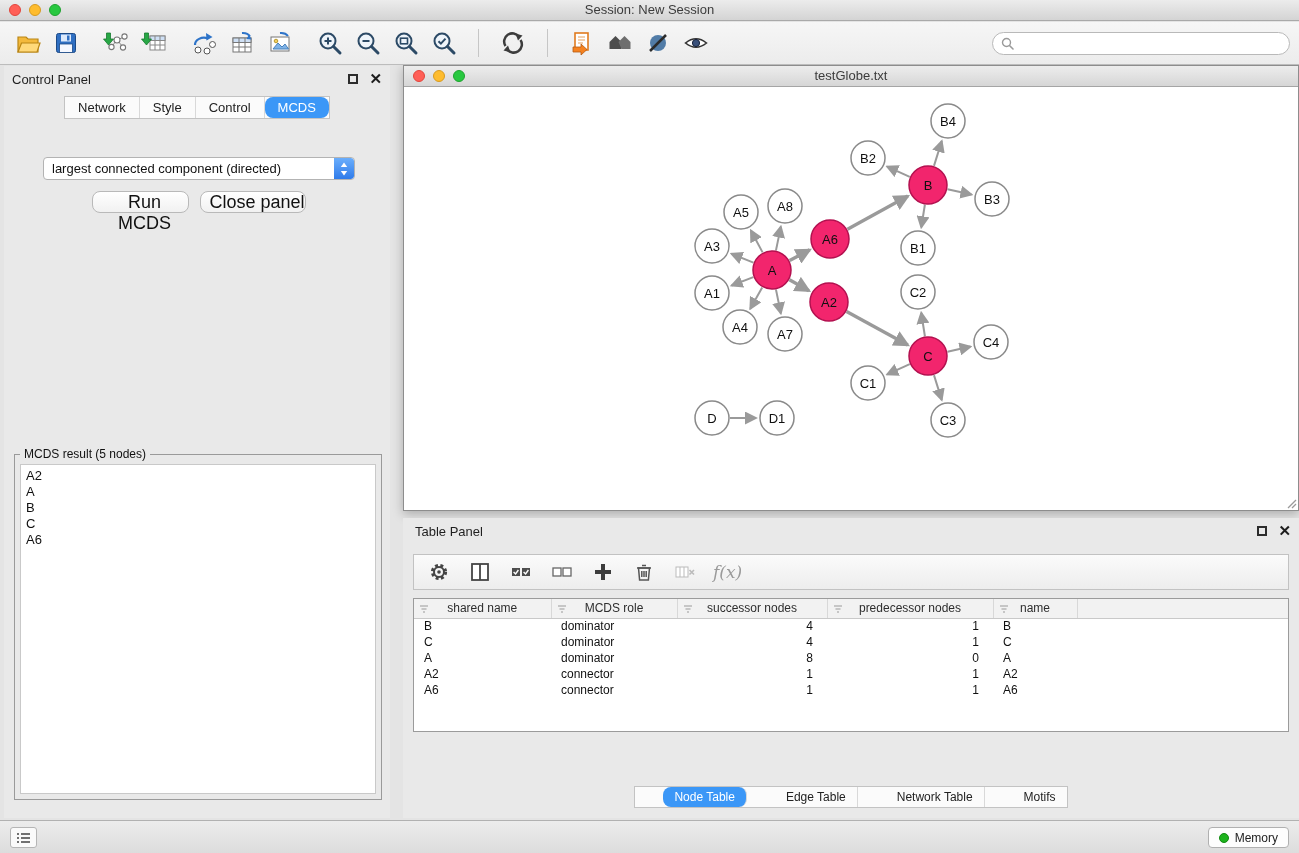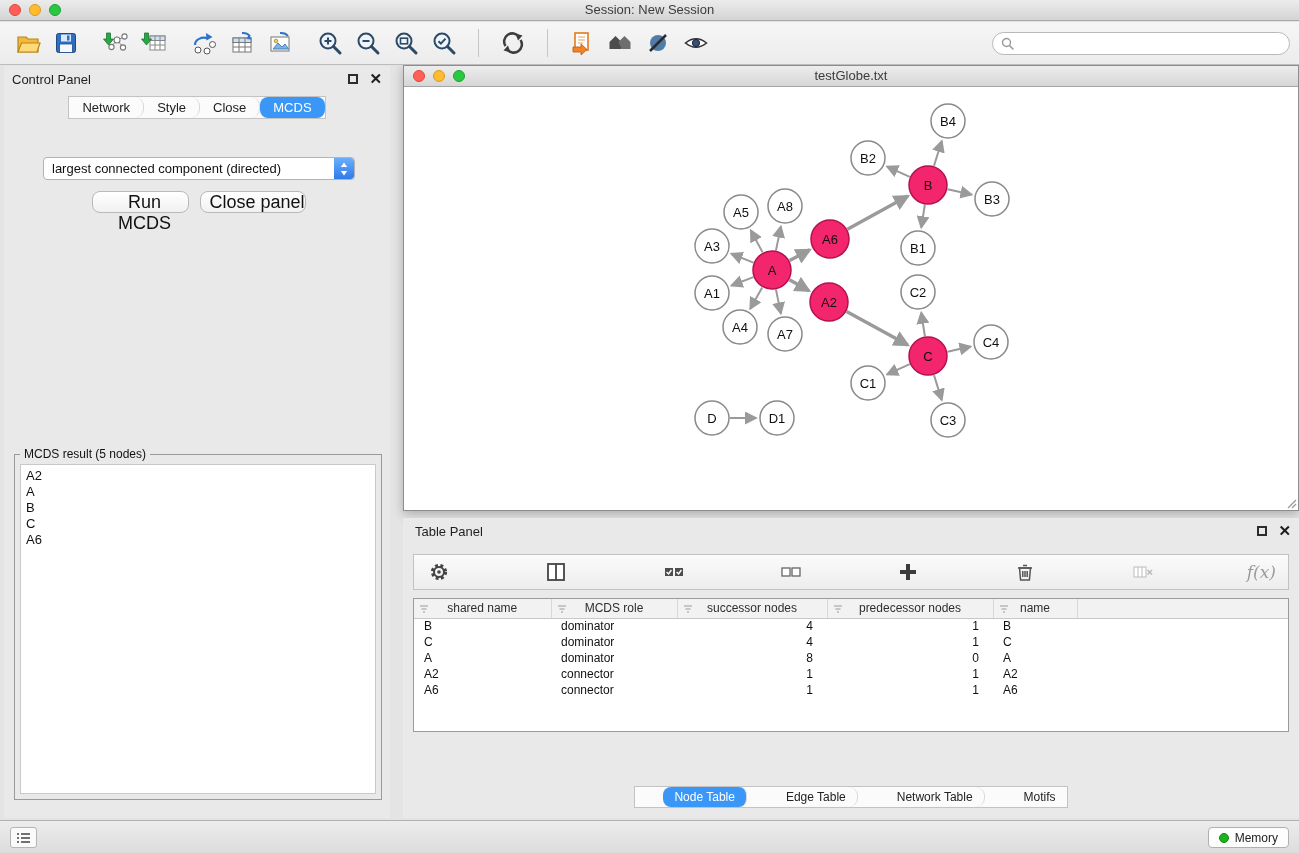--- a/index.html
+++ b/index.html
@@ -26,21 +26,21 @@
 
   
   #control-panel{position:absolute;left:4px;top:66px;width:386px;height:752px;background:#e9e9e9;}
   .panel-header{position:relative;height:26px;}
   .panel-title{position:absolute;left:8px;top:6px;font-size:13px;color:#1f1f1f;}
   .panel-controls{position:absolute;right:8px;top:7px;display:flex;gap:11px;align-items:center;}
   .float-icon{width:10px;height:10px;border:2px solid #2c2c2c;display:inline-block;cursor:pointer;}
   .close-icon{font-size:15px;font-weight:bold;color:#1c1c1c;line-height:11px;cursor:pointer;}
   #cp-tabs{position:absolute;left:0;right:0;top:30px;display:flex;justify-content:center;}
   .tabbar{display:flex;border:1px solid #c3c3c3;background:#fbfbfb;}
-  .tab{padding:3px 13px;font-size:13px;color:#222;border-right:1px solid #d9d9d9;cursor:pointer;white-space:nowrap;border-radius:9px;}
+  .tab{padding:3px 13px;font-size:13px;color:#222;border-right:1px solid #d9d9d9;cursor:pointer;white-space:nowrap;}
   .tab:last-child{border-right:none;}
   .tab.active{background:#3b97f7;color:#fff;border-radius:8px;}
   #opt-label{position:absolute;left:0;right:0;top:72px;text-align:center;font-size:13px;color:#111;}
   #combo{position:absolute;left:39px;top:91px;width:312px;height:23px;border:1px solid #b3b3b3;border-radius:4px;background:#fff;display:flex;align-items:center;overflow:hidden;cursor:pointer;}
   .combo-text{padding-left:8px;font-size:13px;color:#111;flex:1;white-space:nowrap;}
   .combo-cap{width:20px;height:100%;background:linear-gradient(#6aaefc,#2f7bea);display:flex;align-items:center;justify-content:center;border-radius:0 3px 3px 0;}
   .combo-cap svg{width:10px;height:16px;}
   .cp-btn{position:absolute;top:125px;height:22px;border:1px solid #b9b9b9;border-radius:8px;background:linear-gradient(#ffffff,#f1f1f1);font-size:18px;color:#111;cursor:pointer;font-family:"Liberation Sans",sans-serif;padding-left:8px;}
   #run-btn{left:88px;width:97px;}
   #closepanel-btn{left:196px;width:106px;}
@@ -51,21 +51,21 @@
 
   
   #network-window{position:absolute;left:403px;top:65px;width:896px;height:446px;background:#fff;border:1px solid #8d8d8d;box-shadow:0 3px 10px rgba(0,0,0,.25);}
   #nw-titlebar{height:21px;background:linear-gradient(#ededed,#d6d6d6);border-bottom:1px solid #a5a5a5;position:relative;}
   #graph-area{position:absolute;top:22px;left:0;right:0;bottom:0;background:#fff;}
   #graph-svg{width:100%;height:100%;display:block;}
   #resize-handle{position:absolute;right:1px;bottom:1px;width:12px;height:12px;cursor:nwse-resize;}
 
   
   #table-panel{position:absolute;left:403px;top:518px;width:896px;height:300px;background:#e9e9e9;}
-  #tp-toolbar{position:absolute;left:10px;top:36px;right:10px;height:36px;background:linear-gradient(#fbfbfb,#ededed);border:1px solid #c2c2c2;display:flex;align-items:center;gap:15px;padding:0 12px;justify-content:space-between;}
+  #tp-toolbar{position:absolute;left:10px;top:36px;right:10px;height:36px;background:linear-gradient(#fbfbfb,#ededed);border:1px solid #c2c2c2;display:flex;align-items:center;gap:15px;padding:0 12px;}
   #tp-toolbar .tb-btn{width:26px;height:26px;}
   #tp-toolbar .tb-btn svg{width:22px;height:22px;}
   #fx-label{font-family:"DejaVu Serif",serif;font-style:italic;font-size:17px;color:#9a9a9a;cursor:default;}
   #table-wrap{position:absolute;left:10px;top:80px;right:10px;height:134px;background:#fff;border:1px solid #9b9b9b;overflow:hidden;}
   #node-table{border-collapse:collapse;table-layout:fixed;width:100%;font-size:12px;}
   #node-table thead th{height:19px;background:#f2f2f2;border-bottom:1px solid #c9c9c9;border-right:1px solid #d8d8d8;font-weight:normal;color:#2e2e2e;position:relative;cursor:pointer;}
   #node-table thead th.filler{border-right:none;}
   .sort-ico{position:absolute;left:5px;top:5px;width:10px;height:10px;}
   #node-table tbody td{height:16px;padding:0 14px 0 10px;color:#111;white-space:nowrap;cursor:default;}
   #node-table tbody td.num{text-align:right;}
@@ -244,21 +244,21 @@
     <span class="panel-title">Control Panel</span>
     <span class="panel-controls">
       <span class="float-icon"></span>
       <span class="close-icon">✕</span>
     </span>
   </div>
   <div id="cp-tabs">
       <div class="tabbar">
         <span class="tab">Network</span>
         <span class="tab">Style</span>
-        <span class="tab">Close</span>
+        <span class="tab">Control</span>
         <span class="tab active">MCDS</span>
       </div>
     </div>
   <div id="combo">
     <span class="combo-text">largest connected component (directed)</span>
     <span class="combo-cap">
       <svg viewBox="0 0 10 16">
           <path d="M5 1.5 L8.2 6 H1.8z" fill="#fff"></path>
           <path d="M5 14.5 L1.8 10 h6.4z" fill="#fff"></path>
         </svg>

